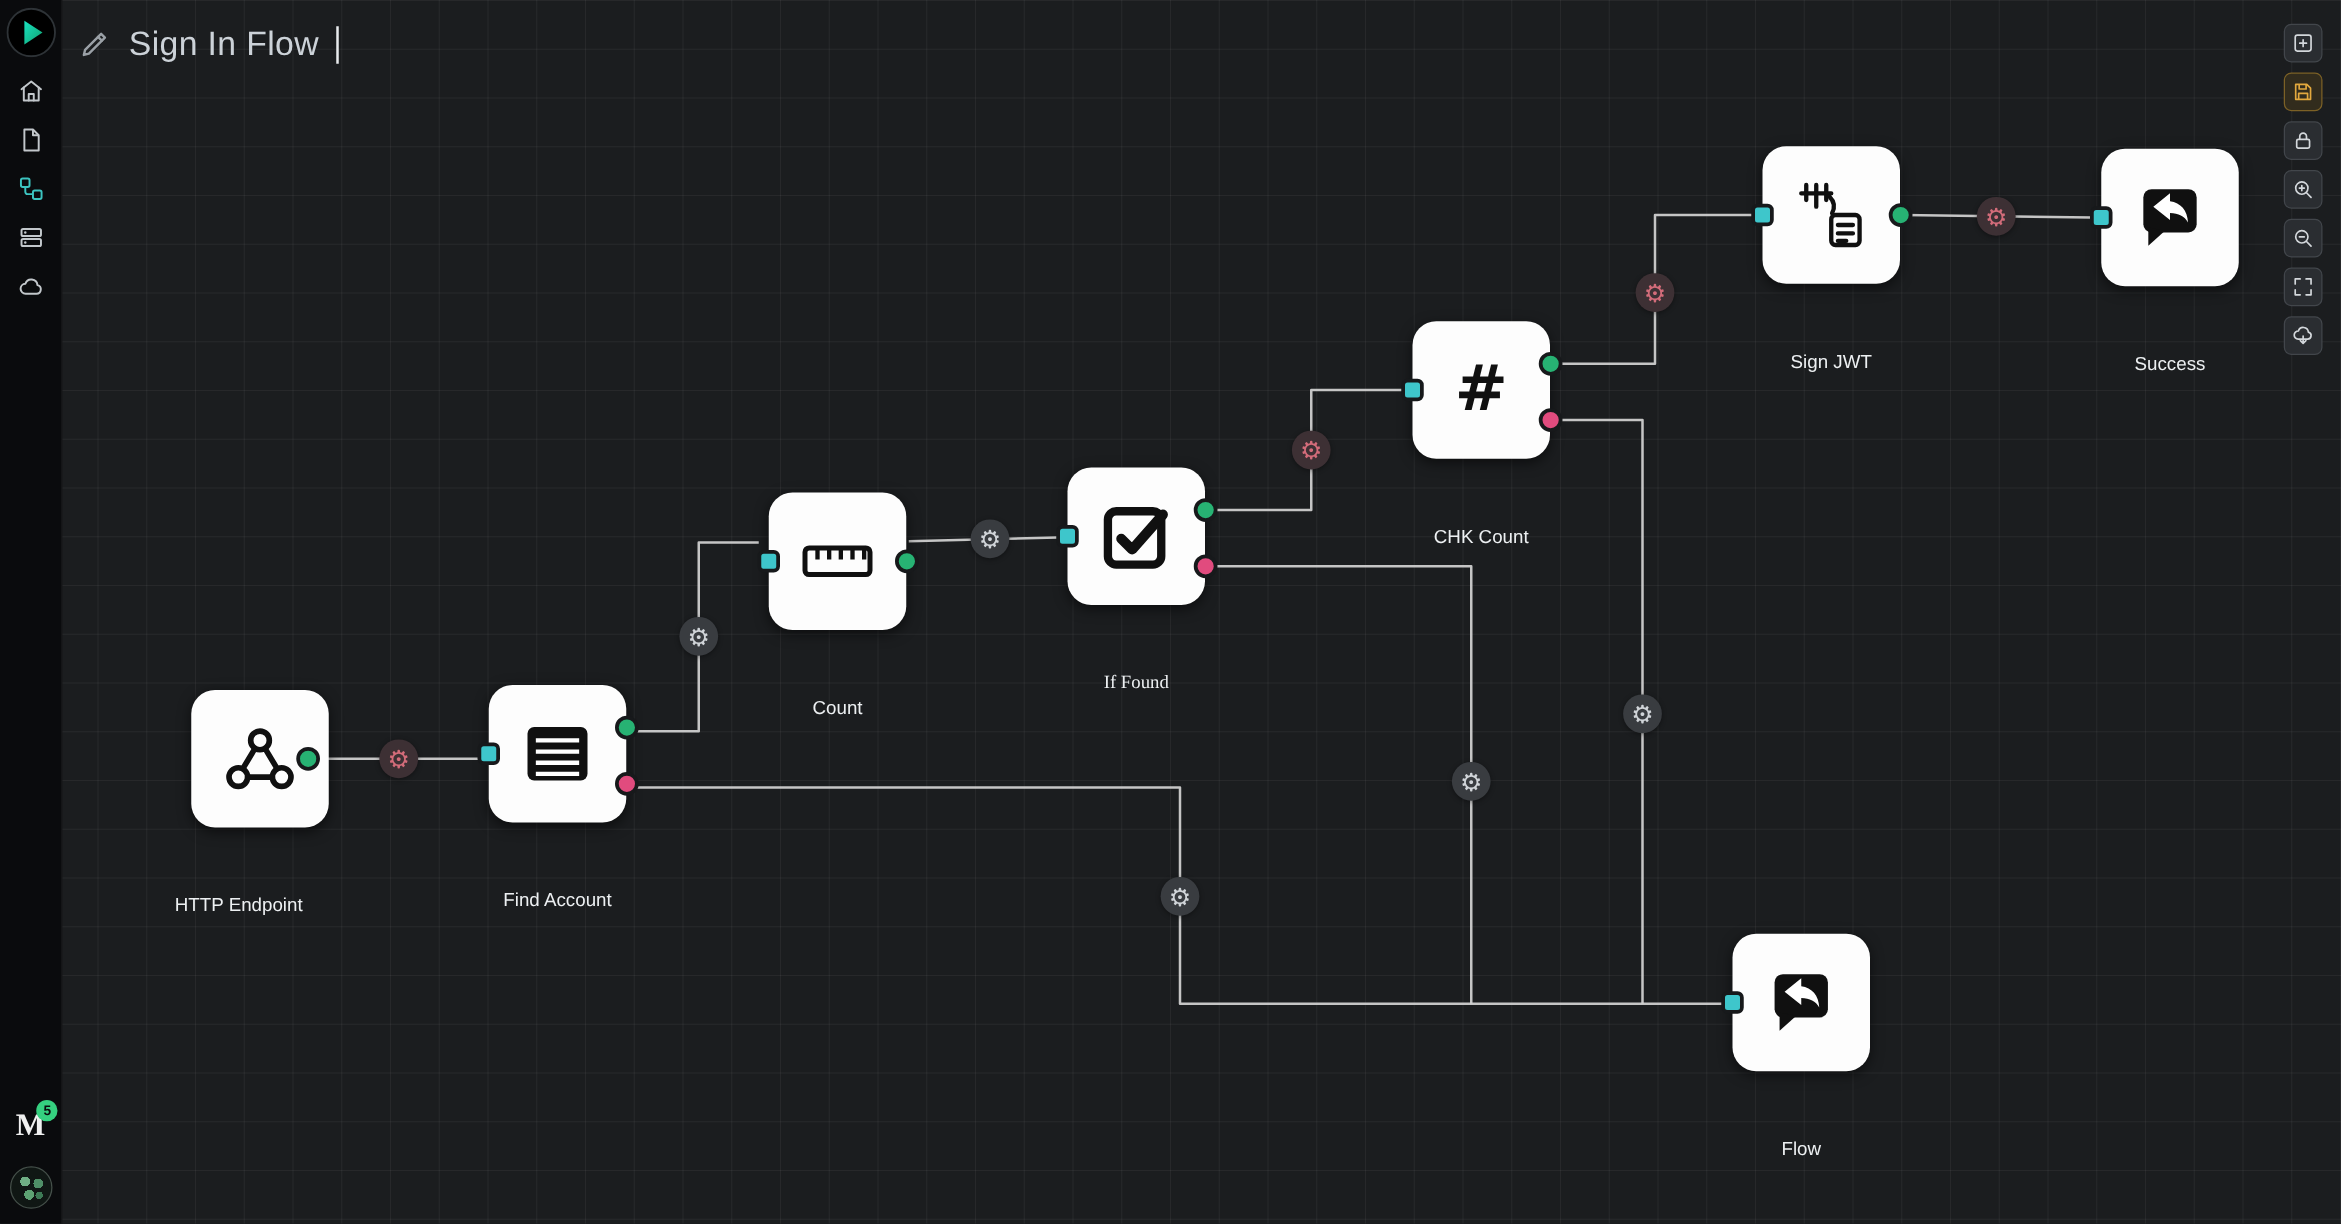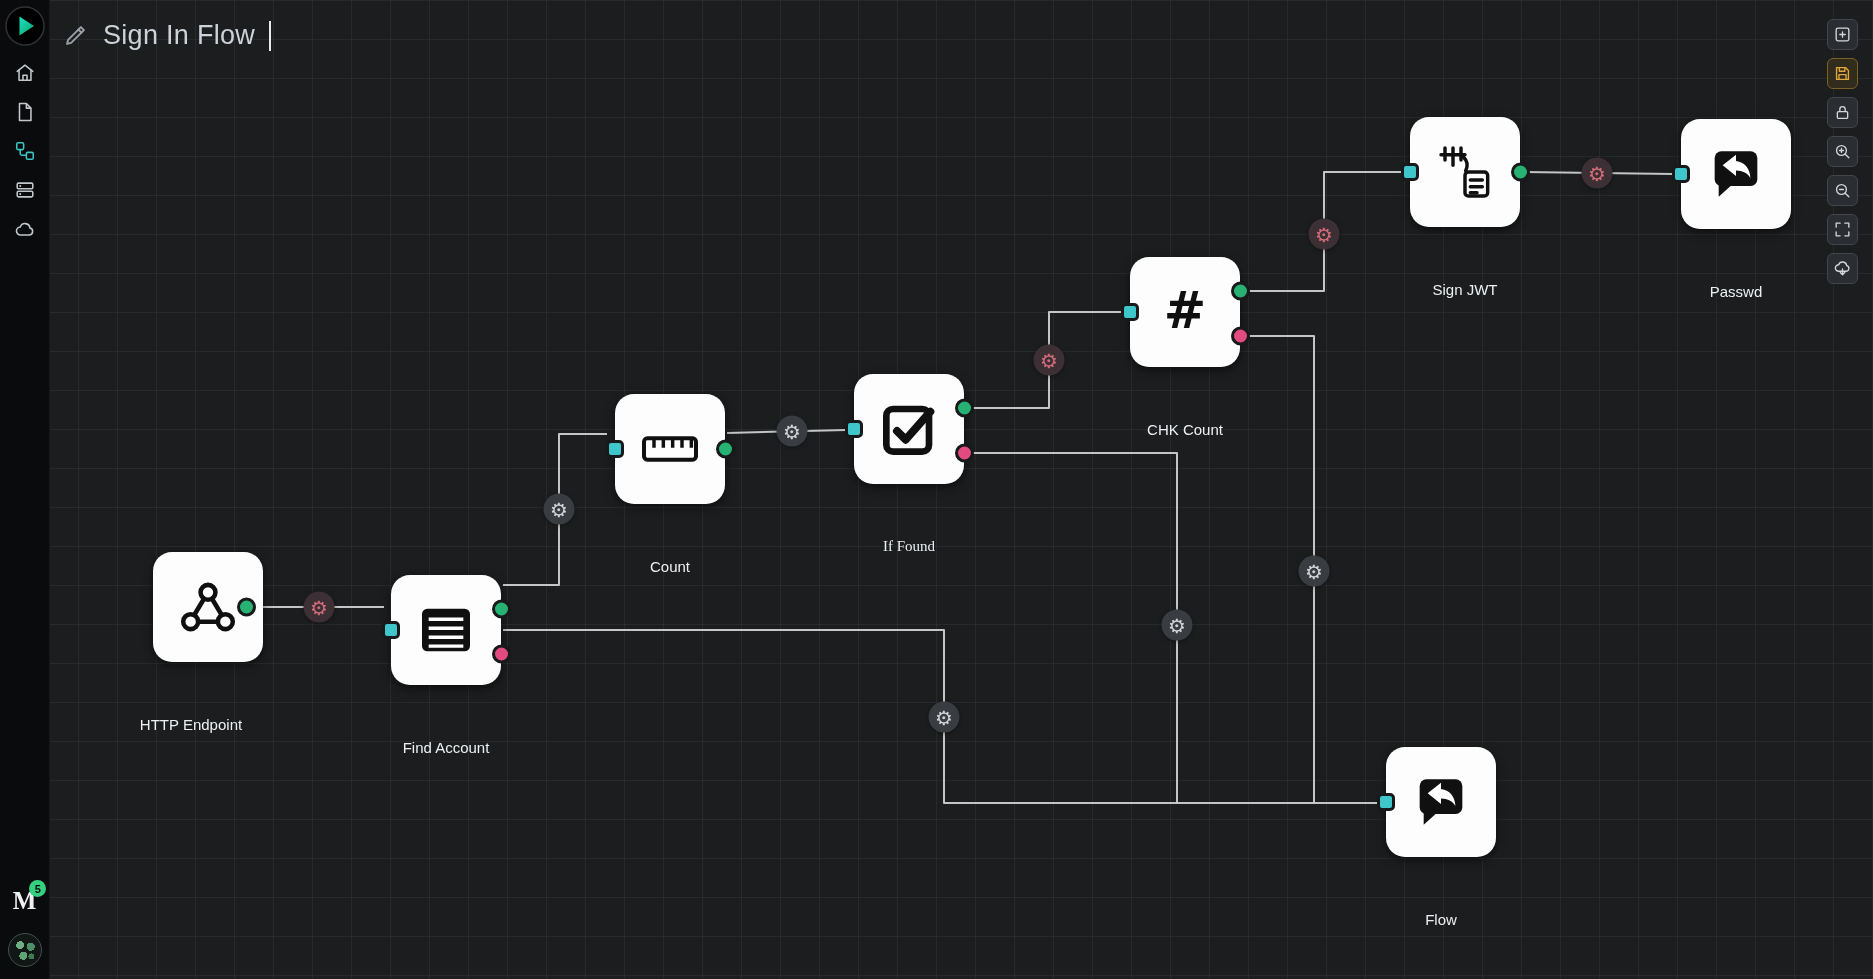--- a/index.html
+++ b/index.html
@@ -145,21 +145,21 @@
               <circle cx="24" cy="13" r="5.6"></circle>
               <circle cx="11" cy="35" r="5.6"></circle>
               <circle cx="37" cy="35" r="5.6"></circle>
               <path d="M21 17.8 13.8 29.8M27 17.8 34.2 29.8M16.6 35h14.8"></path>
             </svg>
           </span>
         </div>
         <div class="node-label">HTTP Endpoint</div>
         <span class="port port-out port-success" style="top: 50%;"></span>
       </div>
-      <div class="node" style="left: 391px; top: 575px;">
+      <div class="node" style="left: 391px; top: 548px;">
         <div class="node-box">
           <span class="icon">
             <svg viewBox="0 0 48 48">
               <rect x="6" y="8" width="36" height="32" rx="4" fill="#101010"></rect>
               <g stroke="#ffffff" stroke-width="2.6">
                 <path d="M11 16h26M11 22.7h26M11 29.4h26M11 36.1h26"></path>
               </g>
             </svg>
           </span>
         </div>
@@ -226,21 +226,21 @@
       <div class="node" style="left: 1681px; top: 119px;">
         <div class="node-box">
           <span class="icon">
             <svg viewBox="0 0 48 48">
               <rect x="8" y="7" width="32" height="26" rx="5" fill="#101010"></rect>
               <path d="M11 30 11 41 21 32Z" fill="#101010"></path>
               <path fill="#ffffff" d="M24 9.5 14 17.5l10 8v-4.2c5.2.1 8.7 1.9 10.8 5.7-.3-7.3-4.4-12-10.8-12.8z"></path>
             </svg>
           </span>
         </div>
-        <div class="node-label">Passwd</div>
+        <div class="node-label">Success</div>
         <span class="port port-in"></span>
       </div>
       <div class="node" style="left: 1386px; top: 747px;">
         <div class="node-box">
           <span class="icon">
             <svg viewBox="0 0 48 48">
               <rect x="8" y="7" width="32" height="26" rx="5" fill="#101010"></rect>
               <path d="M11 30 11 41 21 32Z" fill="#101010"></path>
               <path fill="#ffffff" d="M24 9.5 14 17.5l10 8v-4.2c5.2.1 8.7 1.9 10.8 5.7-.3-7.3-4.4-12-10.8-12.8z"></path>
             </svg>

